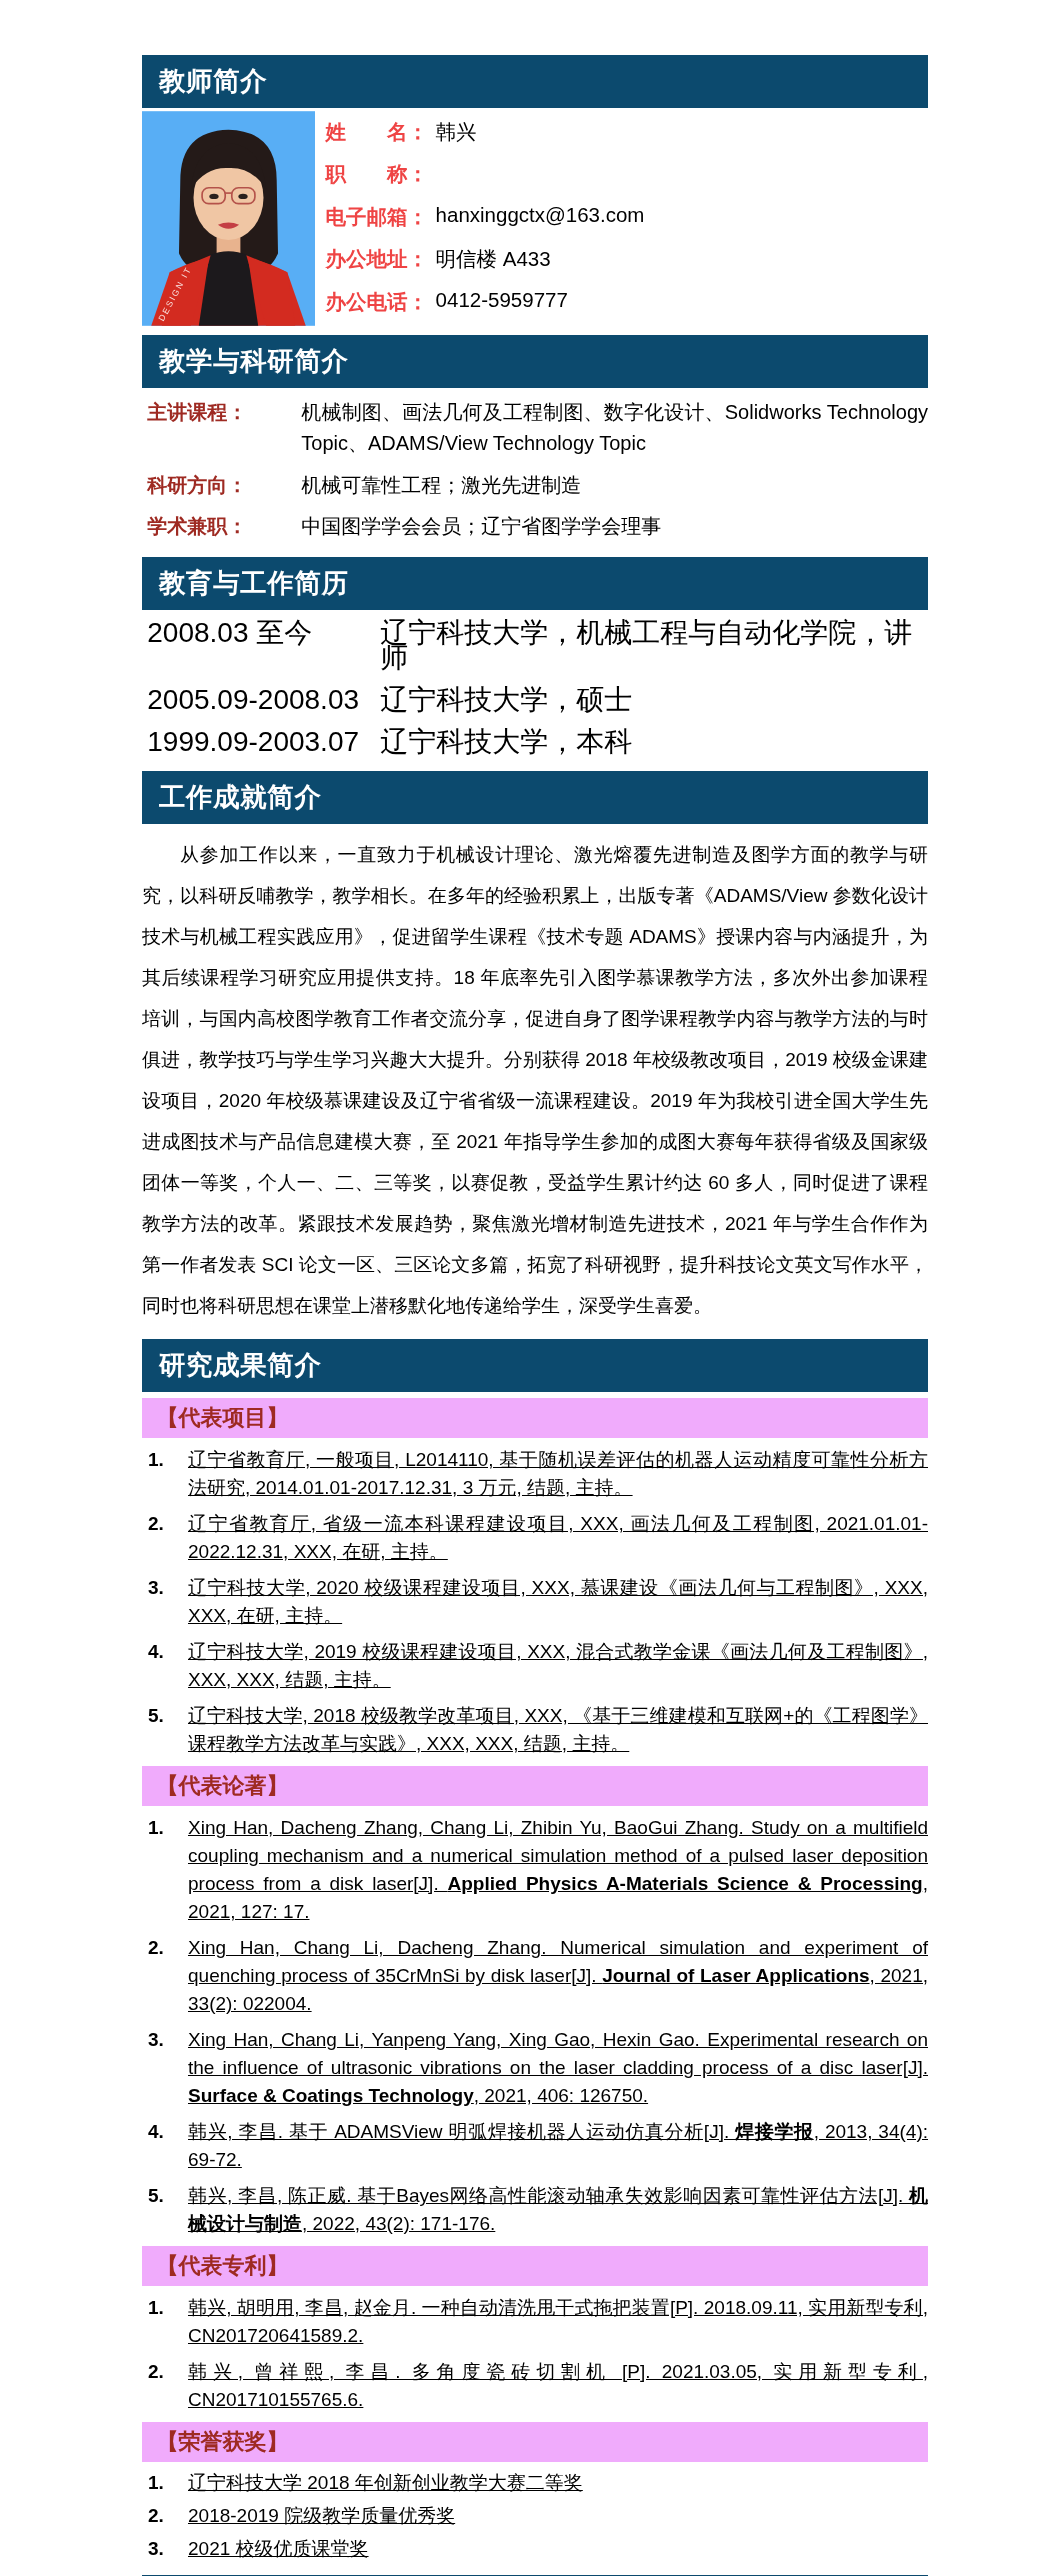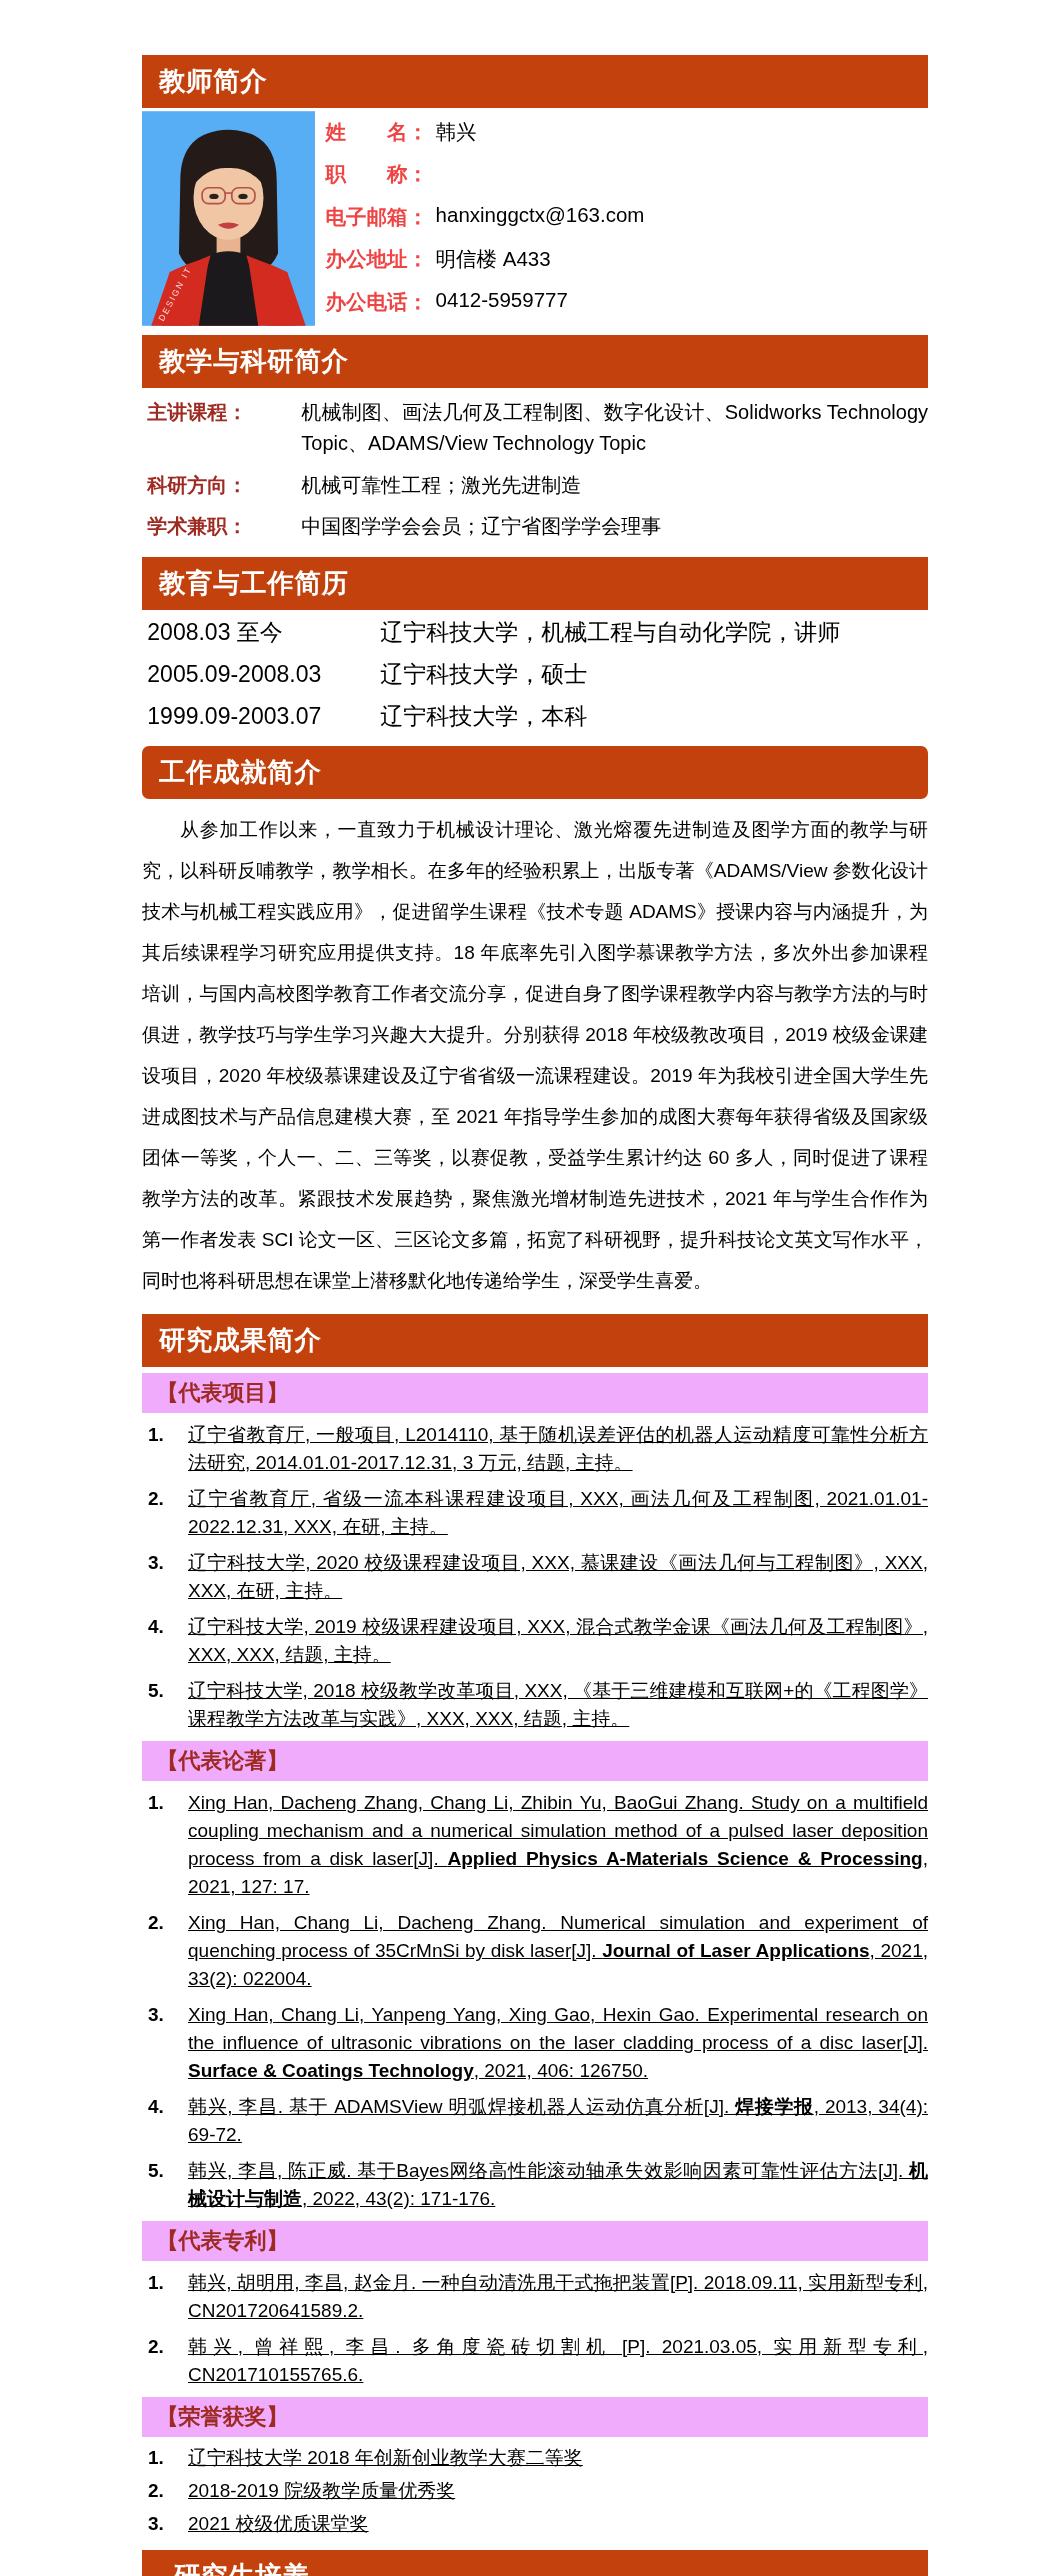--- a/index.html
+++ b/index.html
@@ -7,28 +7,28 @@
     width: 1048px; height: 2576px;
     background: #ffffff;
     font-family: "Liberation Sans", sans-serif;
     color: #000000;
     overflow: hidden;
   }
   .content { width: 786px; margin-left: 142px; padding-top: 55px; }
 
   .banner {
     height: 53px; line-height: 53px;
-    background: #c2410c; color: #ffffff;
+    background: #0c4a6e; color: #ffffff;
     font-weight: bold; font-size: 26.4px;
     padding-left: 17px; box-sizing: border-box;
     letter-spacing: 0.7px;
   }
   .banner.b2 { margin-top: 8.6px; }
   .banner.b3 { margin-top: 2.6px; }
-  .banner.b4 { margin-top: 4px; border-radius: 7px; }
+  .banner.b4 { margin-top: 4px; }
   .banner.b6 { margin-top: 12px; padding-left: 32px; }
 
   
   .profile { display: flex; margin-top: 3.3px; height: 215px; }
   .photo { flex: 0 0 173px; width: 173px; height: 215px; position: relative; }
   .photo svg { display: block; }
   .pfields {
     flex: 1; padding: 6.6px 0 10.6px 10.6px;
     display: flex; flex-direction: column; justify-content: space-between;
   }
@@ -36,21 +36,21 @@
   .plabel { flex: 0 0 110px; color: #ef4444; font-weight: bold; white-space: pre; }
   .pvalue { flex: 1; }
 
   
   .kv { padding: 9.2px 0 1.3px 5.3px; }
   .krow { display: flex; font-size: 20px; line-height: 31px; margin-bottom: 10.6px; }
   .klabel { flex: 0 0 154px; color: #9E2A22; font-weight: bold; }
   .kval { flex: 1; text-align: justify; }
 
   
-  .edu { padding: 10.6px 0 0 5.3px; font-size: 23px; }
+  .edu { padding: 10.6px 0 0 5.3px; font-size: 28px; }
   .erow { display: flex; margin-bottom: 17px; line-height: 25px; }
   .eperiod { flex: 0 0 233px; }
   .edetail { flex: 1; }
 
   
   .para {
     font-size: 19px; line-height: 41px;
     text-align: justify; text-indent: 2em;
     margin: 9.2px 0 13.2px 0;
   }

